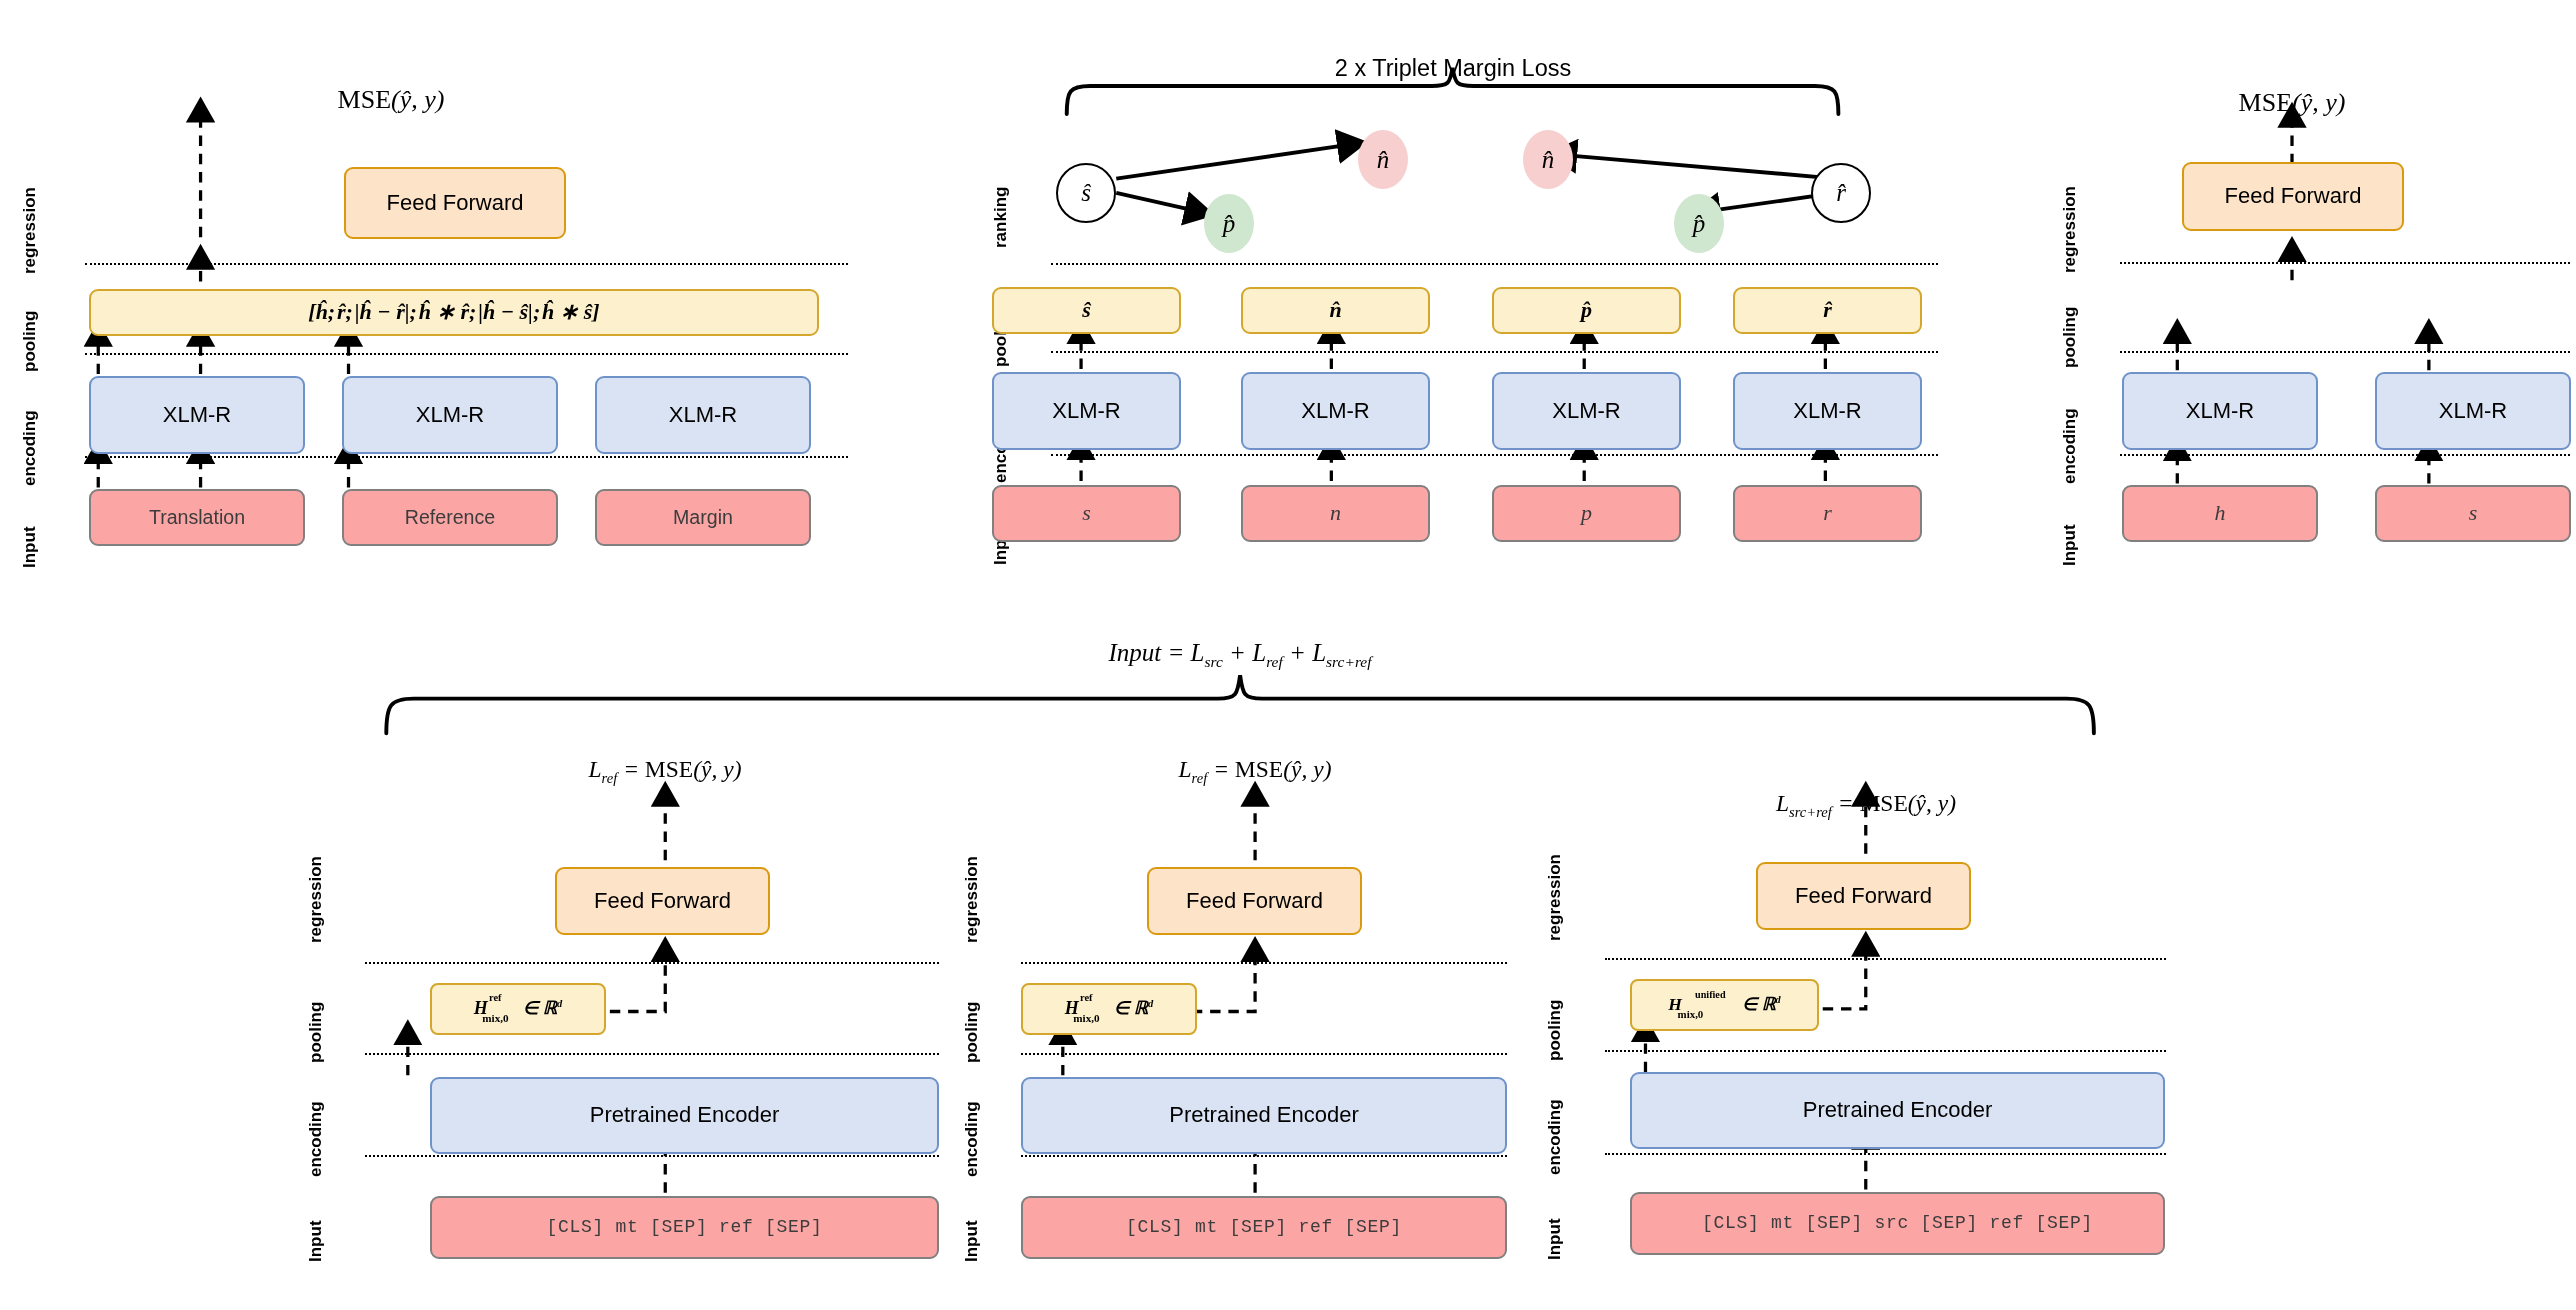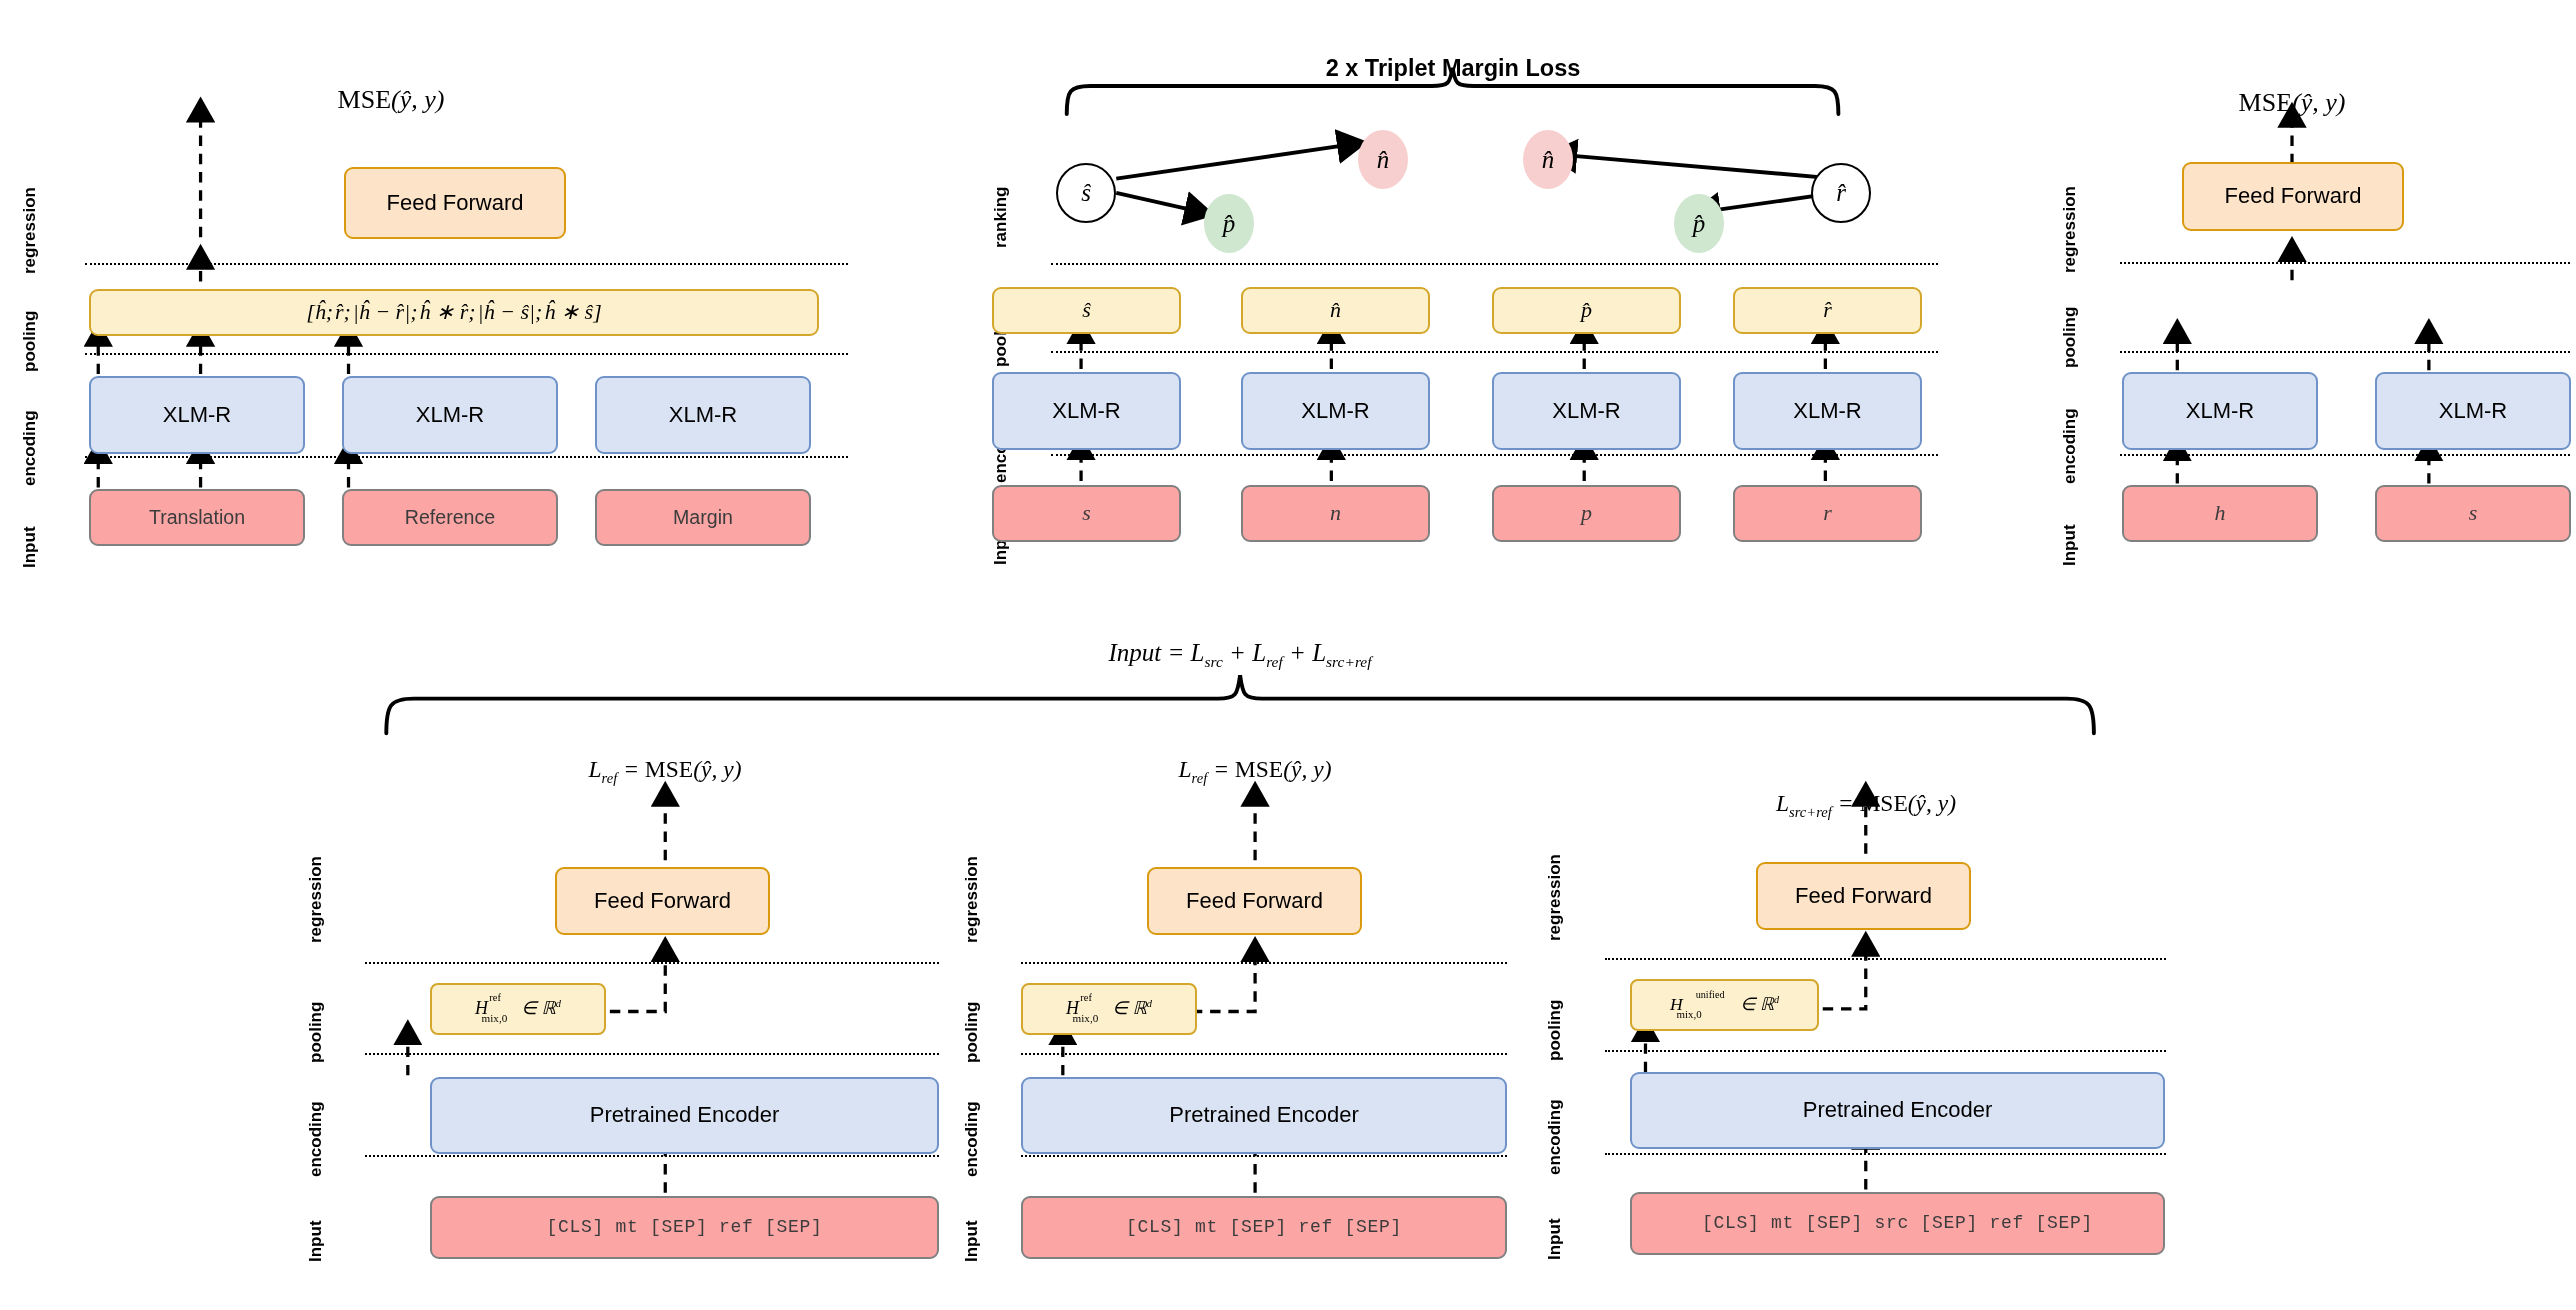--- a/index.html
+++ b/index.html
@@ -8,21 +8,21 @@
   .stage{position:absolute;left:0;top:0;width:2576px;height:1310px;}
 
   
   .nodebox{
     position:absolute;box-sizing:border-box;
     display:flex;align-items:center;justify-content:center;
     border-radius:9px;text-align:center;line-height:1.1;
   }
   .box-input{background:#fca5a5;border:2px solid #808080;color:#444;}
   .box-enc{background:#dae3f3;border:2px solid #6f93c9;color:#111;}
-  .box-pool{background:#fdf0cd;border:2px solid #d4a72c;color:#111;}
+  .box-pool{background:#fdf0cd;border:2px solid #d4a72c;color:#111;font-weight:bold;}
   .box-ff{background:#fde3c8;border:2px solid #d99a10;color:#111;}
 
   .lbl-plain{font-size:19.6px;color:#3c3c3c;font-family:"Liberation Sans",sans-serif;}
   .lbl-enc{font-size:22px;color:#000;font-family:"Liberation Sans",sans-serif;}
   .lbl-ff{font-size:22px;color:#000;font-family:"Liberation Sans",sans-serif;}
   .lbl-mono{font-size:18px;color:#3c3c3c;font-family:"Liberation Mono",monospace;letter-spacing:0.7px;}
 
   
   .math{font-family:"Liberation Serif",serif;font-style:italic;color:#000;}
   .math-up{font-family:"Liberation Serif",serif;font-style:normal;}
@@ -183,21 +183,21 @@
 <div class="nodebox box-input" style="left:89px;top:489px;width:216px;height:57px;">
   <span class="lbl-plain">Translation</span>
 </div>
 <div class="nodebox box-input" style="left:342px;top:489px;width:216px;height:57px;">
   <span class="lbl-plain">Reference</span>
 </div>
 <div class="nodebox box-input" style="left:595px;top:489px;width:216px;height:57px;">
   <span class="lbl-plain">Margin</span>
 </div>
 
-<div class="toplabel" style="left:1453px;top:55px;transform:translateX(-50%);font-weight:bold;font-size:23.5px;">2 x Triplet Margin Loss</div>
+<div class="toplabel" style="left:1453px;top:55px;transform:translateX(-50%);font-weight:normal;font-size:23.5px;">2 x Triplet Margin Loss</div>
 
 <div class="rowlabel" style="left:1011px;top:228px;">ranking</div>
 <div class="rowlabel" style="left:1011px;top:347px;">pooling</div>
 <div class="rowlabel" style="left:1011px;top:463px;">encoding</div>
 <div class="rowlabel" style="left:1011px;top:545px;">Input</div>
 
 <div class="sep" style="left:1051px;top:263px;width:887px;"></div>
 <div class="sep" style="left:1051px;top:351px;width:887px;"></div>
 <div class="sep" style="left:1051px;top:454px;width:887px;"></div>
 

